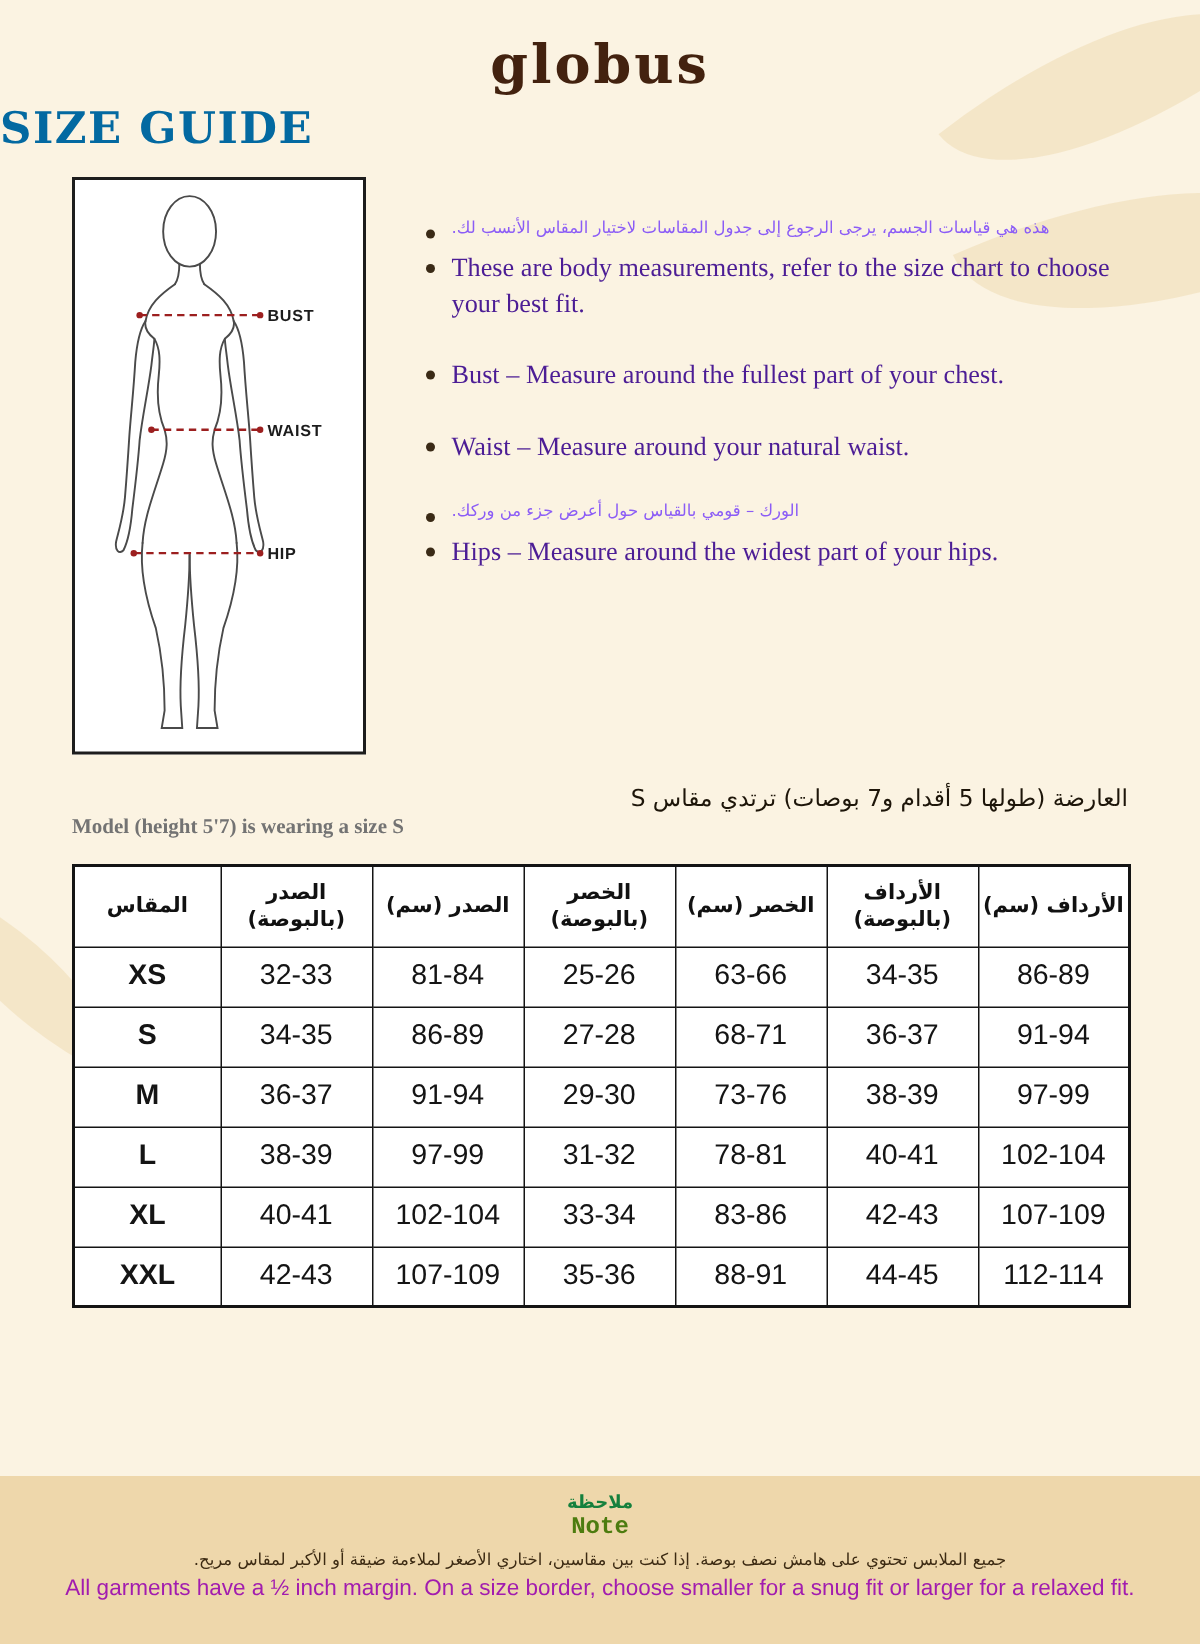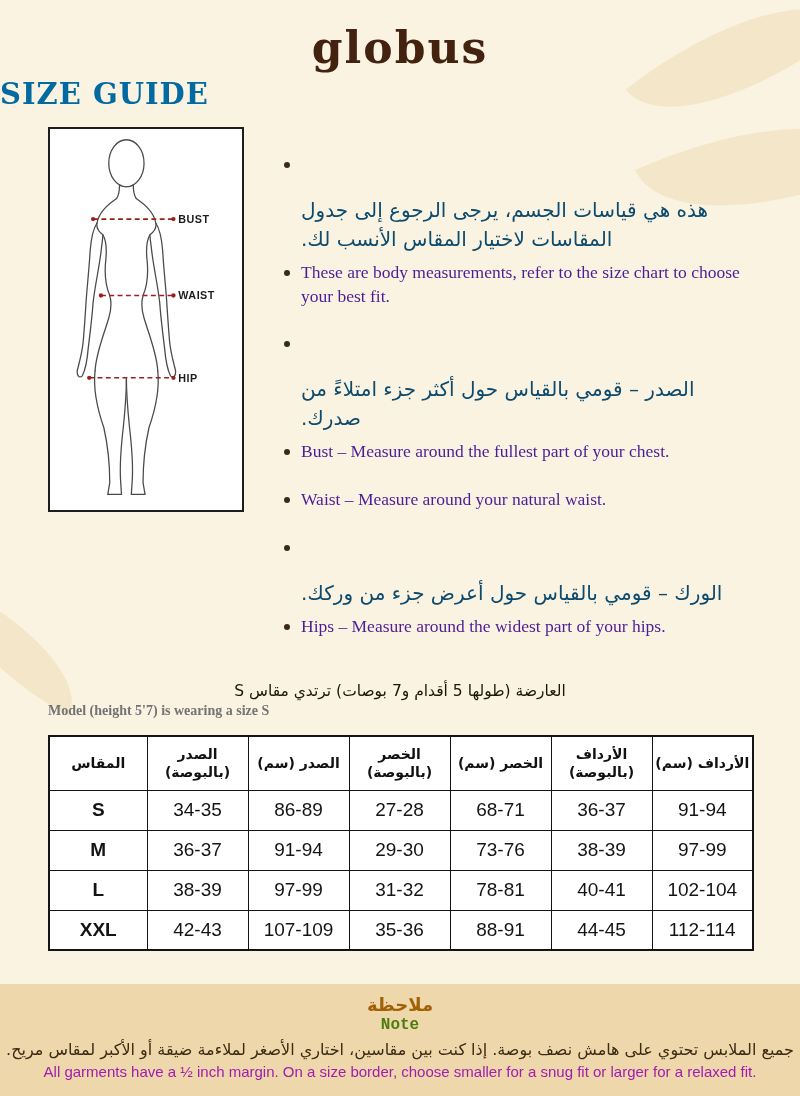--- a/index.html
+++ b/index.html
@@ -13,21 +13,21 @@
   .leaf { position:absolute; background:#f0ddb7; opacity:.6; z-index:0; }
   .leaf-a { width:215px; height:88px; top:14px;  right:-45px; border-radius:0 100% 0 100%; transform:rotate(-38deg); }
   .leaf-b { width:235px; height:98px; top:118px; right:-80px; border-radius:0 100% 0 100%; transform:rotate(-24deg); }
   .leaf-c { width:150px; height:62px; top:622px; left:-58px;  border-radius:0 100% 0 100%; transform:rotate(28deg); }
   .content { position:relative; z-index:1; }
 
   
   .brand {
     padding-top:22px; text-align:center;
     font-family:"DejaVu Serif", serif; font-weight:bold;
-    font-size:44px; letter-spacing:2px; color:#43220f;
+    font-size:36px; letter-spacing:2px; color:#43220f;
   }
   .title {
     margin-top:4px; 
     font-family:"DejaVu Serif", serif; font-weight:bold;
     font-size:29px; letter-spacing:1px; color:#0369a1;
   }
 
   
   .top { display:flex; padding:0 44px 0 48px; margin-top:16px; }
   .figure-box {
@@ -35,31 +35,31 @@
     background:#ffffff; border:2px solid #1d1d1d;
   }
   .figure-box svg { width:100%; height:100%; display:block; }
 
   .bullets { flex:1; padding:26px 0 0 40px; }
   .bullet-group { margin-bottom:24px; }
   .bullet-item { display:flex; gap:11px; margin-bottom:7px; }
   .dot { flex:none; width:6px; height:6px; border-radius:50%; background:#3a2a16; margin-top:9px; }
   .ar-text {
     direction:rtl; text-align:left; font-family:"DejaVu Sans", sans-serif;
-    font-size:20px; line-height:1.45; color:#0c4a6e; font-weight:500;margin-top:43px;
+    font-size:11px; line-height:1.45; color:#8b5cf6; font-weight:500;
   }
   .en-text {
     font-family:"Liberation Serif", serif; font-size:17.5px;
     line-height:1.35; color:#4c1d95;
   }
 
   
   .model-note { margin:20px 48px 0; }
   .model-note-ar {
-    direction:rtl; text-align:center; font-family:"DejaVu Sans", sans-serif;
+    direction:rtl; text-align:right; font-family:"DejaVu Sans", sans-serif;
     font-size:15.5px; color:#1d1509; margin-bottom:3px;
   }
   .model-note-en { font-family:"Liberation Serif", serif; font-size:14px; font-weight:bold; color:#737373; }
 
   
   table.size-table {
     margin:16px 48px 0; width:704px; border-collapse:collapse;
     background:#ffffff; border:2px solid #141414; table-layout:fixed;
   }
   .size-table th, .size-table td {
@@ -76,23 +76,23 @@
   .size-table td {
     height:40px; font-family:"Liberation Sans", sans-serif; font-size:19px; color:#141414;
   }
   .size-table td.size-cell { font-weight:bold; }
 
   
   .note-band {
     position:absolute; left:0; right:0; bottom:0; height:112px;
     background:#eed7ab; text-align:center; padding-top:10px; z-index:2;
   }
-  .note-title-ar { font-family:"DejaVu Sans", sans-serif; font-size:18px; font-weight:bold; color:#a16207; }
+  .note-title-ar { font-family:"DejaVu Sans", sans-serif; font-size:12px; font-weight:bold; color:#15803d; }
   .note-title-en { font-family:Liberation Mono, monospace; font-size:16px; font-weight:bold; color:#4d7c0f; margin-top:1px; }
-  .note-body-ar { direction:rtl; font-family:"DejaVu Sans", sans-serif; font-size:16px; color:#3c2a12; margin-top:6px; }
+  .note-body-ar { direction:rtl; font-family:"DejaVu Sans", sans-serif; font-size:11px; color:#3c2a12; margin-top:6px; }
   .note-body-en { font-family:"Liberation Sans", sans-serif; font-size:15px; color:#a21caf; margin-top:4px; }
 
   
   .body-stroke { fill:none; stroke:#4a4a4a; stroke-width:1.3; stroke-linecap:round; }
   .measure-line { stroke:#9c1f1f; stroke-width:1.6; stroke-dasharray:5 3.5; }
   .measure-dot { fill:#9c1f1f; }
   .measure-label { font-family:"Liberation Sans", sans-serif; font-size:11px; font-weight:bold; fill:#1c1c1c; letter-spacing:.5px; }
 </style>
 </head>
 <body>
@@ -150,24 +150,20 @@
             <span class="dot"></span>
             <span class="ar-text" dir="rtl">هذه هي قياسات الجسم، يرجى الرجوع إلى جدول المقاسات لاختيار المقاس الأنسب لك.</span>
           </div>
           <div class="bullet-item">
             <span class="dot"></span>
             <span class="en-text">These are body measurements, refer to the size chart to choose your best fit.</span>
           </div>
         </div>
 
         <div class="bullet-group">
-          <div class="bullet-item">
-            <span class="dot"></span>
-            <span class="ar-text" dir="rtl">الصدر – قومي بالقياس حول أكثر جزء امتلاءً من صدرك.</span>
-          </div>
           <div class="bullet-item">
             <span class="dot"></span>
             <span class="en-text">Bust – Measure around the fullest part of your chest.</span>
           </div>
         </div>
 
         <div class="bullet-group">
           <div class="bullet-item">
             <span class="dot"></span>
             <span class="en-text">Waist – Measure around your natural waist.</span>
@@ -212,20 +208,29 @@
           <th class="th-ar">الخصر
 (بالبوصة)</th>
           <th class="th-ar">الخصر (سم)</th>
           <th class="th-ar">الأرداف
 (بالبوصة)</th>
           <th class="th-ar">الأرداف (سم)</th>
         </tr>
       </thead>
       <tbody>
         <tr>
+          <td class="size-cell">XS</td>
+          <td>32-33</td>
+          <td>81-84</td>
+          <td>25-26</td>
+          <td>63-66</td>
+          <td>34-35</td>
+          <td>86-89</td>
+        </tr>
+        <tr>
           <td class="size-cell">S</td>
           <td>34-35</td>
           <td>86-89</td>
           <td>27-28</td>
           <td>68-71</td>
           <td>36-37</td>
           <td>91-94</td>
         </tr>
         <tr>
           <td class="size-cell">M</td>
@@ -239,20 +244,29 @@
         <tr>
           <td class="size-cell">L</td>
           <td>38-39</td>
           <td>97-99</td>
           <td>31-32</td>
           <td>78-81</td>
           <td>40-41</td>
           <td>102-104</td>
         </tr>
         <tr>
+          <td class="size-cell">XL</td>
+          <td>40-41</td>
+          <td>102-104</td>
+          <td>33-34</td>
+          <td>83-86</td>
+          <td>42-43</td>
+          <td>107-109</td>
+        </tr>
+        <tr>
           <td class="size-cell">XXL</td>
           <td>42-43</td>
           <td>107-109</td>
           <td>35-36</td>
           <td>88-91</td>
           <td>44-45</td>
           <td>112-114</td>
         </tr>
       </tbody>
     </table>

